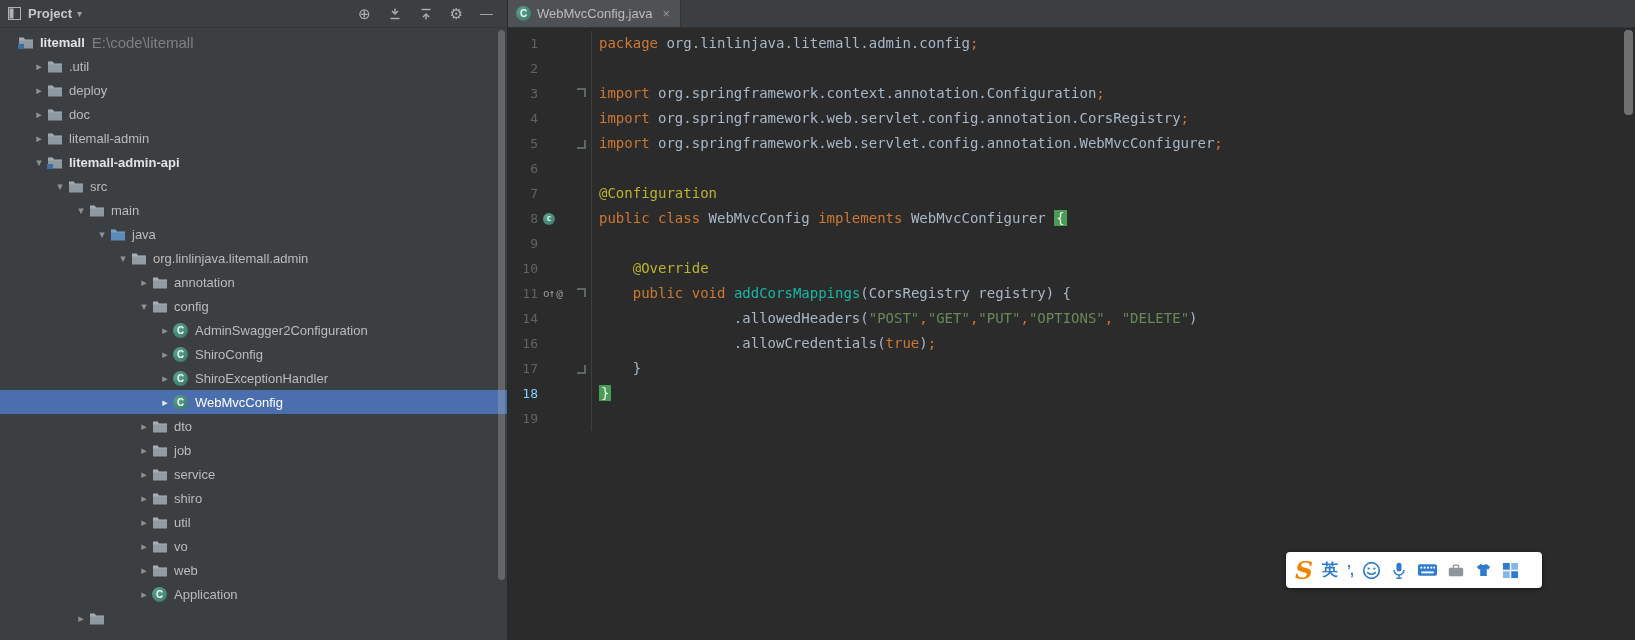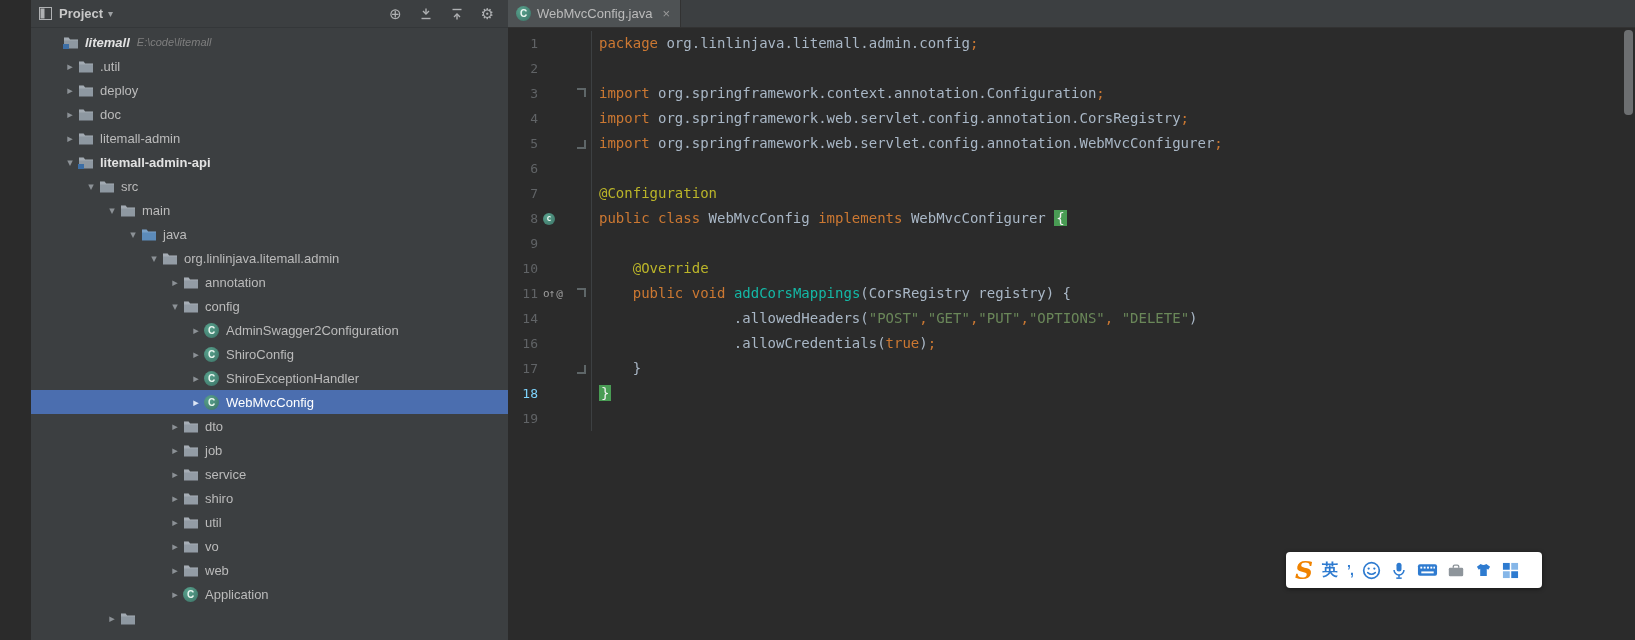--- a/index.html
+++ b/index.html
@@ -1,38 +1,38 @@
 <!DOCTYPE html>
 <html><head>
 <meta charset="utf-8">
 <style>
   * { margin:0; padding:0; box-sizing:border-box; }
   html,body { background:#1e1e1e; }
   body { font-family:"Liberation Sans", sans-serif; }
   .app { position:relative; width:1635px; height:640px; background:#2B2B2B; overflow:hidden; }
 
   
-  .project-panel { position:absolute; left:0; top:0; width:508px; height:640px; background:#3C3F41; border-right:1px solid #282828;margin-left:31px; }
+  .project-panel { position:absolute; left:0; top:0; width:508px; height:640px; background:#3C3F41; border-right:1px solid #282828; }
   .panel-header { height:28px; display:flex; align-items:center; padding:0 14px 0 8px; background:#3C3F41; border-bottom:1px solid #343739; color:#BBBBBB; font-size:13px; }
   .panel-header .tw-icon { margin-right:7px; display:inline-flex; }
   .panel-header .title { font-weight:bold; color:#C8C8C8; }
   .panel-header .caret { color:#9DA0A3; font-size:10px; margin-left:5px; }
   .header-icons { margin-left:auto; display:flex; align-items:center; gap:17px; color:#AFB1B3; }
   .header-icons .hicon { font-size:15px; line-height:15px; cursor:default; display:inline-flex; align-items:center; }
 
   .tree { position:absolute; top:28px; left:0; right:0; bottom:0; overflow:hidden; padding-top:2px; }
   .tree-row { height:24px; display:flex; align-items:center; color:#BBBBBB; font-size:13px; white-space:nowrap; }
   .tree-row.bold .tree-label { font-weight:bold; color:#E2E2E2; }
   .tree-row.selected { background:#4B6EAF; color:#FFFFFF; }
   .tree-row.selected .tree-label { color:#FFFFFF; }
   .chev { width:16px; flex:none; color:#8C9196; font-size:11px; text-align:center; }
   .tree-row.selected .chev { color:#DDE6F5; }
   .tree-icon { width:17px; flex:none; display:inline-flex; align-items:center; margin-right:5px; position:relative; }
   .tree-label { }
-  .tree-sub { color:#7F7F7F; margin-left:7px; font-size:11px; }
+  .tree-sub { color:#7F7F7F; margin-left:7px; font-size:15px; }
   .cicon { display:inline-flex; width:15px; height:15px; border-radius:50%; background:radial-gradient(circle at 35% 30%, #58A28D, #3C7266); color:#EAF6F0; font-size:10px; font-weight:bold; align-items:center; justify-content:center; }
   .panel-vscroll { position:absolute; top:30px; right:2px; width:7px; height:550px; background:rgba(169,175,180,0.35); border-radius:4px; }
 
   
   .editor-pane { position:absolute; left:508px; right:0; top:0; bottom:0; background:#2B2B2B; }
   .tab-bar { height:28px; background:#3C3F41; border-bottom:1px solid #323232; display:flex; align-items:stretch; }
   .tab { display:flex; align-items:center; gap:6px; padding:0 10px 0 8px; background:#4E5254; border-right:1px solid #323232; color:#BBBBBB; font-size:13px; }
   .tab .close { color:#9A9A9A; font-size:13px; margin-left:4px; }
 
   .code-area { position:absolute; top:28px; left:0; right:14px; bottom:0; overflow:hidden; padding-top:3px; font-family:"DejaVu Sans Mono", monospace; font-size:14px; }
@@ -105,21 +105,21 @@
           </span>
           <span style="display: inline-flex;">
             <span class="hicon">⚙</span>
           </span>
           <span style="display: inline-flex;">
             <span class="hicon" style="font-size:13px;">—</span>
           </span>
         </span>
     </div>
     <div class="tree">
-        <div class="tree-row bold" style="padding-left: 16px; font-style: italic;">
+        <div class="tree-row bold" style="padding-left: 2px;">
           <span class="chev"></span>
           <span class="tree-icon">
             <span style="position:relative;display:inline-flex;">
               <svg width="16" height="14" viewBox="0 0 16 14">
                 <path d="M1 2.5 h4.6 l1.5 2 H15 v9 H1 Z" fill="#8E98A1"></path>
                 <path d="M1 2.5 h4.6 l1.5 2 H15 v1.1 H1 Z" fill="rgba(255,255,255,0.18)"></path>
               </svg>
               <span style="position:absolute;left:0;bottom:0;width:6px;height:5px;background:#3C6EA5;"></span>
             </span>
           </span>

